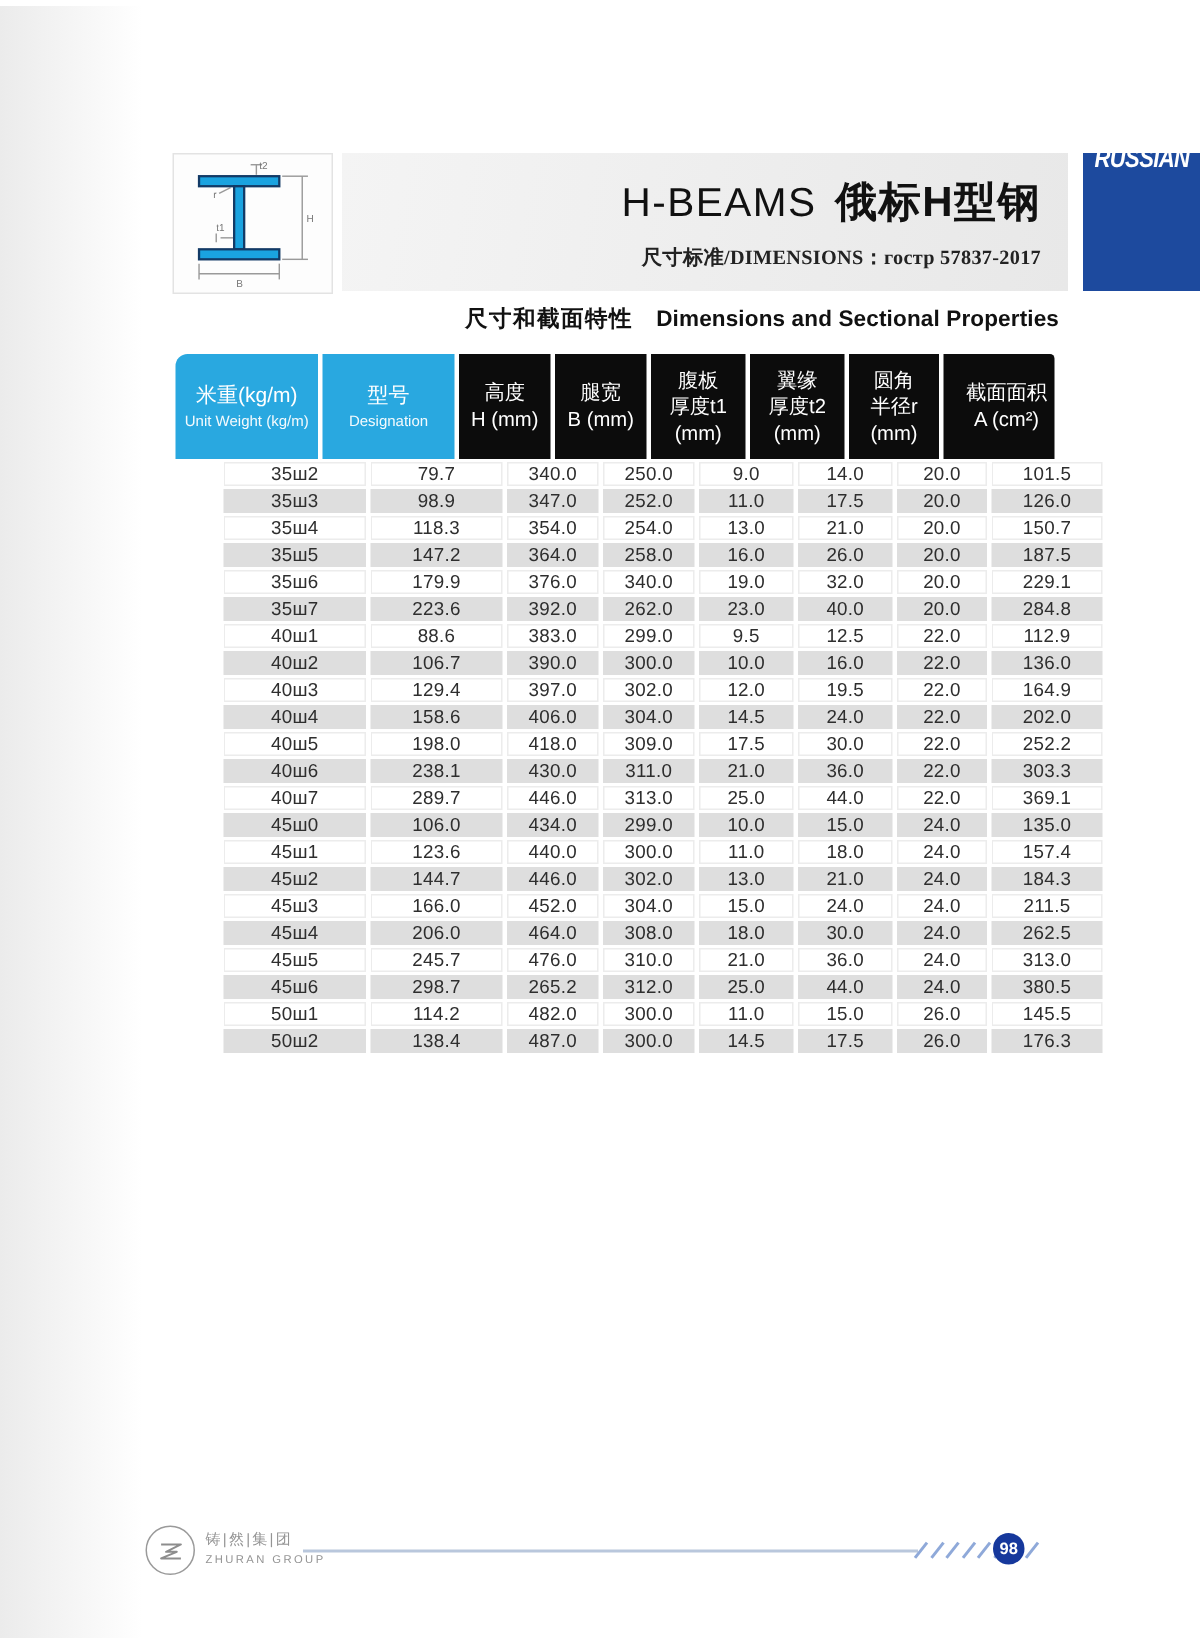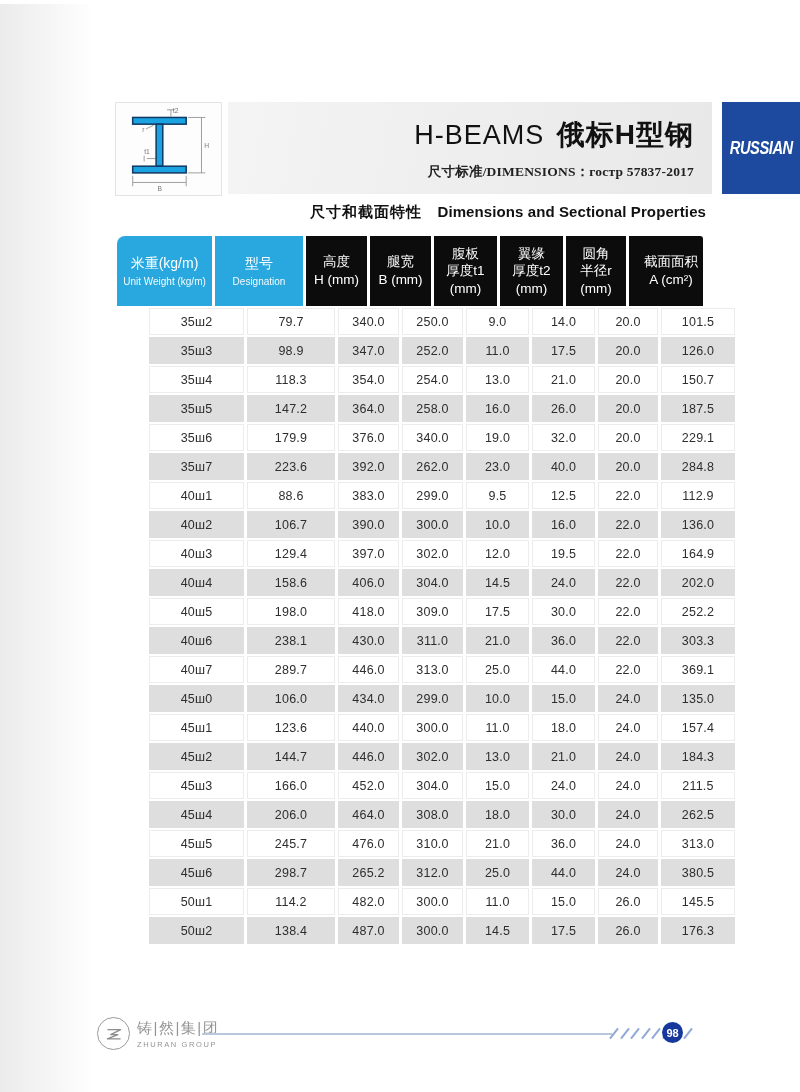--- a/index.html
+++ b/index.html
@@ -32,21 +32,21 @@
     text-align: right; padding: 14px 18px 0 0;
   }
   .title-line { white-space: nowrap; color: #111; }
   .title-en { font-size: 27px; font-weight: 400; letter-spacing: 1px; }
   .title-zh { font-size: 28px; font-weight: 800; letter-spacing: 1px; margin-left: 8px; }
   .title-standard { margin-top: 9px; font-size: 13.5px; font-weight: bold; color: #222; letter-spacing: 0.2px; font-family: Liberation Serif, serif; }
 
   .russian-badge {
     position: absolute; left: 722px; top: 98px; width: 78px; height: 92px;
     background: #1d4a9e; color: #ffffff;
-    display: flex; align-items: center; justify-content: center;
+    display: flex; justify-content: center;
     font-size: 16px; font-weight: bold; font-style: italic;
     letter-spacing: -0.5px;
   }
   .russian-badge span { transform: scale(0.92, 1.12); }
 
   .section-title {
     position: absolute; left: 310px; top: 199px; white-space: nowrap; color: #111;
   }
   .section-title .zh { font-size: 15px; font-weight: bold; letter-spacing: 1px; }
   .section-title .en { font-size: 15px; font-weight: 600; margin-left: 11px; letter-spacing: 0.1px; }
@@ -67,37 +67,37 @@
   .th.blue { background: #29a8e0; }
   .th.black { background: #0c0c0c; }
   .th:first-child { border-top-left-radius: 8px; }
   .th:last-child { border-top-right-radius: 3px; padding-left: 10px; }
   .hl { font-size: 13.5px; }
   .blue-l0 { font-size: 14px; margin-bottom: 2px; }
   .blue-l1 { font-size: 10px; opacity: 0.95; }
   .tbody { display: block; }
   .tr {
     display: grid; grid-template-columns: var(--cols); column-gap: 3px;
-    height: 27px; margin-bottom: 2px; padding-left: 32px;
+    height: 16px; margin-bottom: 2px; padding-left: 32px;
   }
   .tr .td {
     display: flex; align-items: center; justify-content: center;
     font-size: 12.5px; color: #2e2e2e; letter-spacing: 0.2px;
   }
   .tr.odd .td { background: #ffffff; box-shadow: inset 0 0 0 1px #ececec; }
   .tr.even .td { background: #dedede; }
 
   
   .footer-logo-circle {
     position: absolute; left: 97px; top: 1013px; width: 33px; height: 33px;
     border: 1.5px solid #9a9a9a; border-radius: 50%;
     display: flex; align-items: center; justify-content: center;
   }
   .footer-company { position: absolute; left: 137px; top: 1015px; color: #949494; }
-  .footer-company .zh { font-size: 15px; letter-spacing: 1.5px; }
+  .footer-company .zh { font-size: 10px; letter-spacing: 1.5px; }
   .footer-company .en { font-size: 7.5px; letter-spacing: 1.6px; margin-top: 2px; }
   .footer-line {
     position: absolute; left: 202px; top: 1029px; width: 410px; height: 1.5px;
     background: #b9c7dc;
   }
   .footer-slashes {
     position: absolute; left: 613px; top: 1021px; width: 86px; height: 16px;
     display: flex; align-items: center; gap: 8.5px;
   }
   .footer-slashes i {

